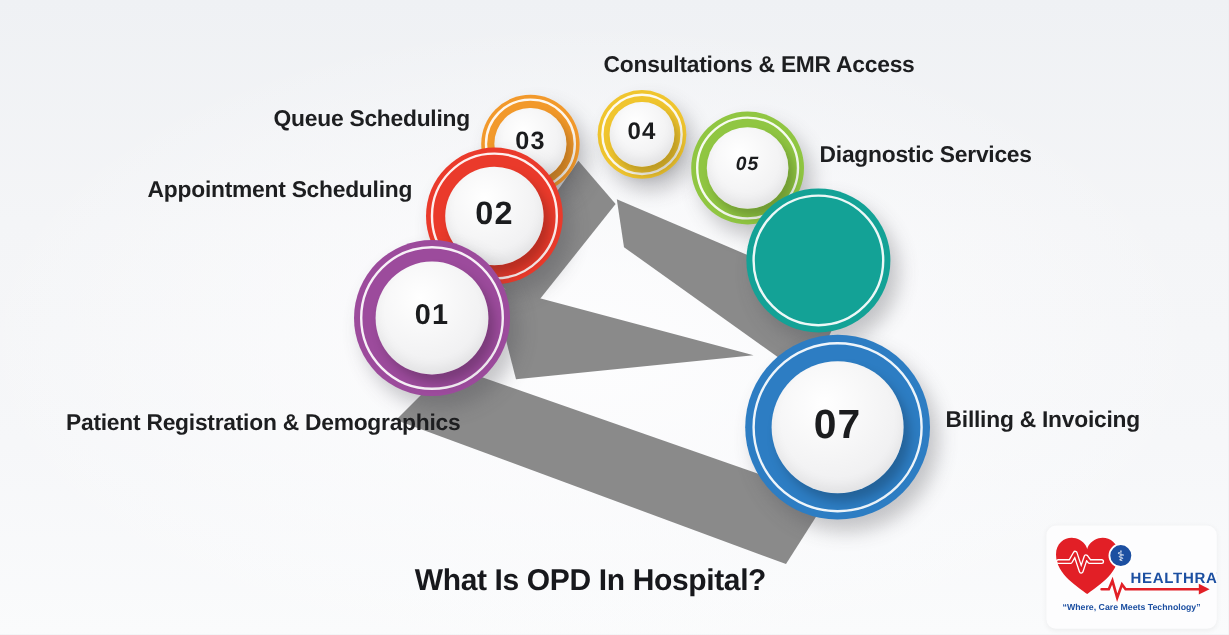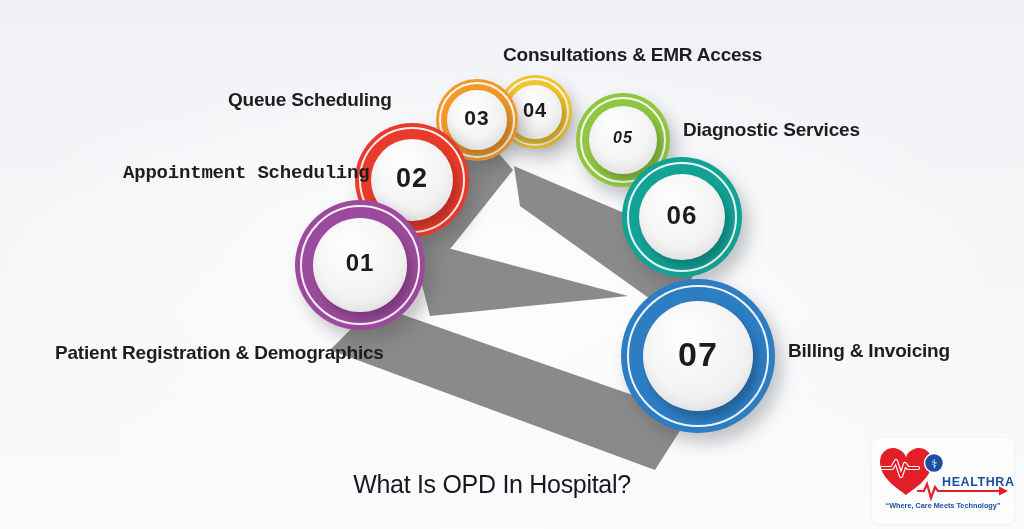--- a/index.html
+++ b/index.html
@@ -15,41 +15,41 @@
   .node{position:absolute;border-radius:50%;background:var(--ring,#999);
         box-shadow:7px 10px 16px rgba(70,70,75,.30);}
   .ring-line{position:absolute;inset:3.8%;border:2px solid rgba(255,255,255,.92);border-radius:50%;}
   .disc{position:absolute;inset:14%;border-radius:50%;
         background:radial-gradient(circle at 40% 32%,#ffffff 0%,#f3f3f4 55%,#e9e9eb 100%);
         box-shadow:5px 7px 9px rgba(0,0,0,.22), inset 0 -6px 10px rgba(0,0,0,.05);
         display:flex;align-items:center;justify-content:center;}
   .num{font-weight:700;color:#1b1c1e;letter-spacing:1px;transform:translateY(-2px);}
   .n1{left:295px;top:200px;width:130px;height:130px;z-index:17;}
   .n2{left:355px;top:123px;width:114px;height:114px;z-index:16;}
-  .n3{left:436px;top:79px;width:82px;height:82px;z-index:15;text-align:center;}
+  .n3{left:401px;top:79px;width:82px;height:82px;z-index:15;text-align:center;}
   .n4{left:498px;top:75px;width:74px;height:74px;z-index:11;}
   .n5{left:576px;top:93px;width:94px;height:94px;z-index:12;}
   .n6{left:622px;top:157px;width:120px;height:120px;z-index:13;}
   .n7{left:621px;top:279px;width:154px;height:154px;z-index:14;}
   .n1 .num{font-size:24px;}.n2 .num{font-size:27px;}.n3 .num{font-size:21px;}
   .n4 .num{font-size:20px;}.n5 .num{font-size:16px;font-style:italic;}.n6 .num{font-size:26px;}
   .n7 .num{font-size:34px;}
   
   .lbl{position:absolute;z-index:20;font-weight:700;font-size:19px;color:#1d1e20;
        white-space:nowrap;letter-spacing:-0.2px;}
   .l1{left:55px;top:342px;text-align:center;}
-  .l2{left:123px;top:162px;font-family:Liberation Mono, monospace;}
+  .l2{left:123px;top:148px;}
   .l3{left:228px;top:89px;}
   .l4{left:503px;top:44px;}
   .l5{left:683px;top:119px;}
   .l6{left:754px;top:209px;}
   .l7{left:788px;top:340px;}
   
   .title{position:absolute;left:492px;top:470px;transform:translateX(-50%);z-index:20;
-         font-weight:400;font-size:25px;color:#17181c;white-space:nowrap;letter-spacing:-0.3px;}
+         font-weight:700;font-size:25px;color:#17181c;white-space:nowrap;letter-spacing:-0.3px;}
   
   .logo-card{position:absolute;left:872px;top:438px;width:142px;height:86px;z-index:21;
              background:#fdfdfe;border-radius:8px;box-shadow:0 1px 4px rgba(0,0,0,.05);}
 </style>
 </head>
 <body>
 
 <div class="stage">
 
   <svg class="shadow-svg" width="1024" height="529" viewBox="0 0 1024 529">
@@ -86,23 +86,20 @@
     </div>
   </div>
   <div class="node n5" style="--ring: #90c642;">
     <div class="ring-line"></div>
     <div class="disc">
       <span class="num">05</span>
     </div>
   </div>
   <div class="node n6" style="--ring: #13a296;">
     <div class="ring-line"></div>
-    <div class="disc">
-      <span class="num">06</span>
-    </div>
   </div>
   <div class="node n7" style="--ring: #2d7dc3;">
     <div class="ring-line"></div>
     <div class="disc">
       <span class="num">07</span>
     </div>
   </div>
 
   <div class="lbl l1">Patient Registration &amp; Demographics</div>
   <div class="lbl l2">Appointment Scheduling</div>

